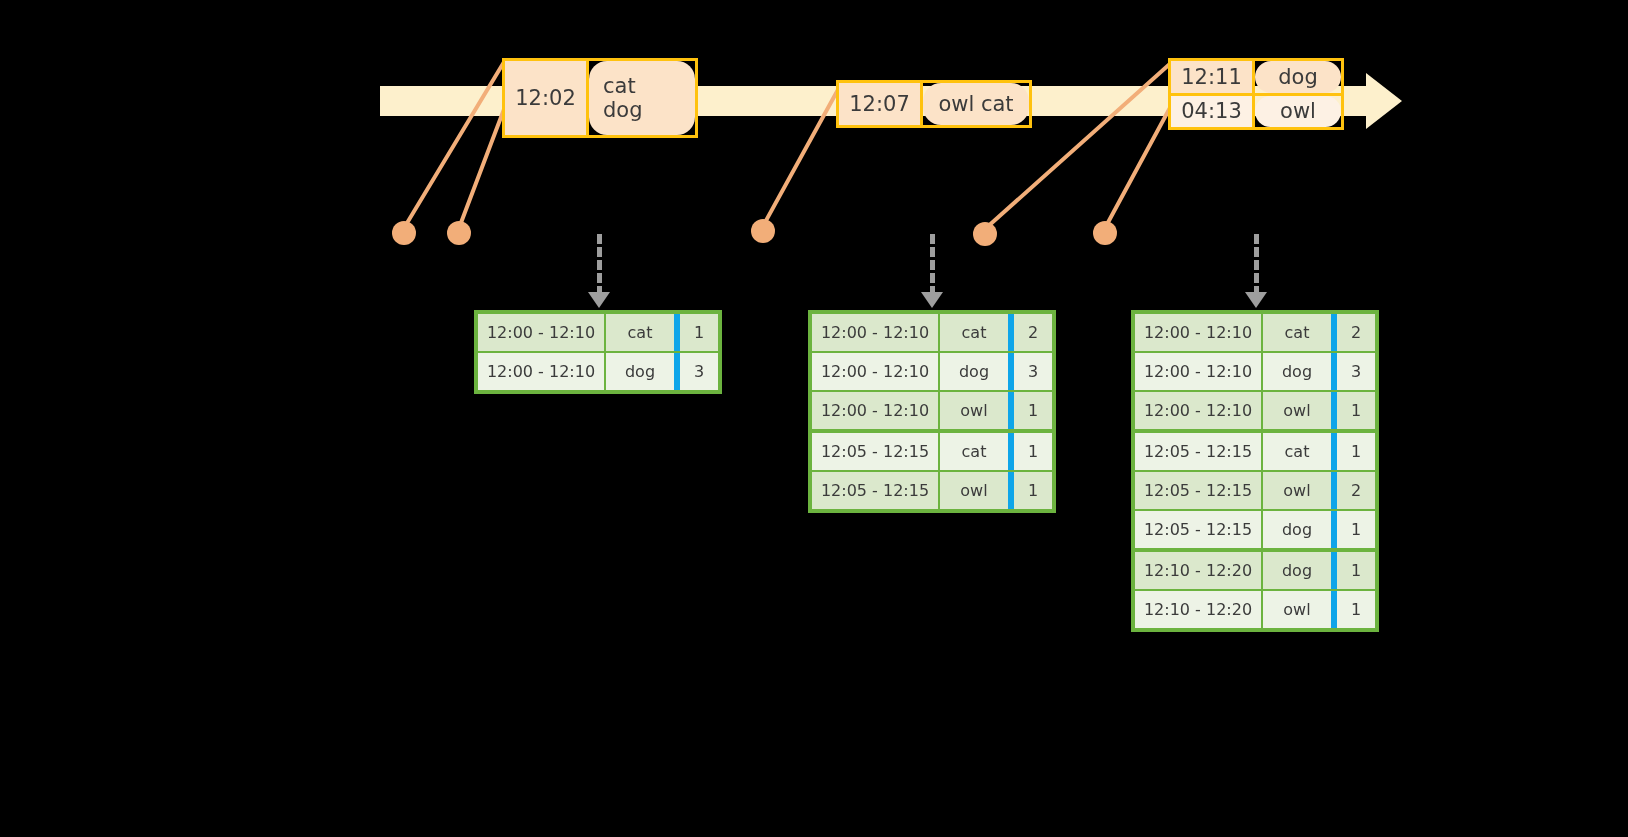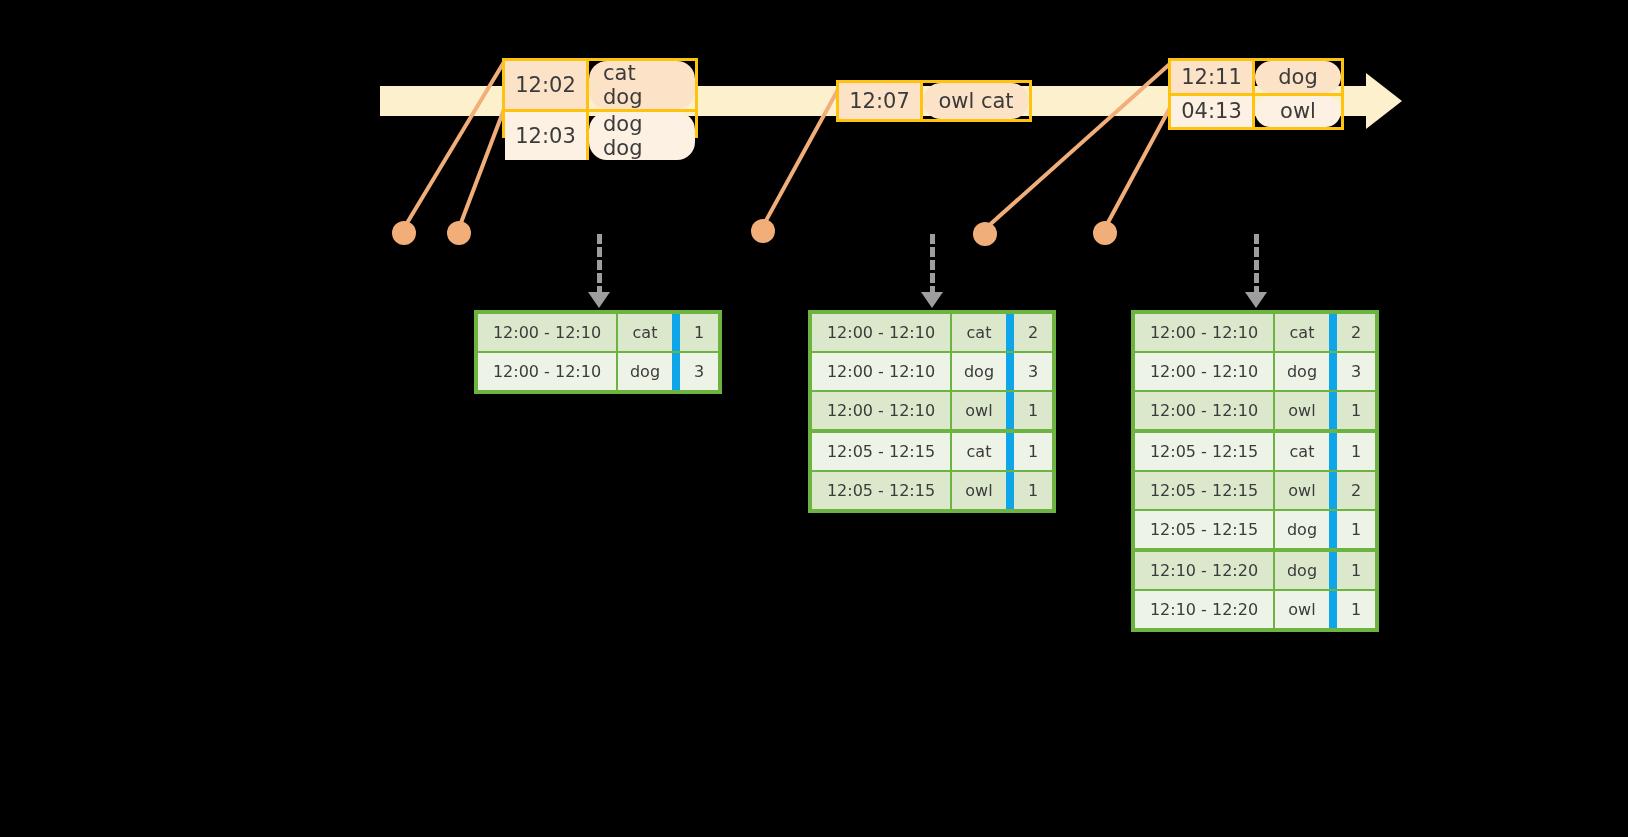--- a/index.html
+++ b/index.html
@@ -41,21 +41,21 @@
 
   
   .gtable{position:absolute;border:4px solid #6CB33F;box-sizing:border-box;
           display:flex;flex-direction:column;}
   .grow{display:flex;height:37px;border-bottom:2px solid #6CB33F;}
   .grow:last-child{border-bottom:none;}
   .grow.sep{border-bottom:4px solid #6CB33F;}
   .gcell{display:flex;align-items:center;justify-content:center;
          font-size:16px;color:#3b3b3b;box-sizing:border-box;}
   .g-win{flex:1;border-right:2px solid #6CB33F;}
-  .g-key{width:62px;border-right:8px solid #0ea5e9;}
+  .g-key{width:74px;border-right:6px solid #0ea5e9;}
   .g-val{width:38px;}
   .r-a .gcell{background:#DBE8CC;}
   .r-b .gcell{background:#EDF3E6;}
 </style>
 </head>
 <body>
 
 <div id="stage">
 
   <div class="tl-bar" style="left:380px;top:86px;width:1000px;height:30px;"></div>
@@ -69,27 +69,23 @@
       <line x1="985" y1="229" x2="1172" y2="62"></line>
       <line x1="1105" y1="228" x2="1172" y2="104"></line>
     </g>
   </svg>
 
   <div class="evt" style="left:502px;top:58px;width:196px;height:80px;">
     <div class="evt-row shade-a">
       <div class="evt-time">12:02</div>
       <div class="evt-words">cat dog</div>
     </div>
-    <div class="evt-row shade-b">
-      <div class="evt-time">12:03</div>
-      <div class="evt-words">dog dog</div>
-    </div>
   </div>
 
-  <div class="evt" style="left:836px;top:80px;width:196px;height:42px;">
+  <div class="evt" style="left:836px;top:80px;width:196px;height:48px;">
     <div class="evt-row shade-a">
       <div class="evt-time">12:07</div>
       <div class="evt-words">owl cat</div>
     </div>
   </div>
 
   <div class="evt" style="left:1168px;top:58px;width:176px;height:72px;">
     <div class="evt-row shade-a">
       <div class="evt-time">12:11</div>
       <div class="evt-words">dog</div>

